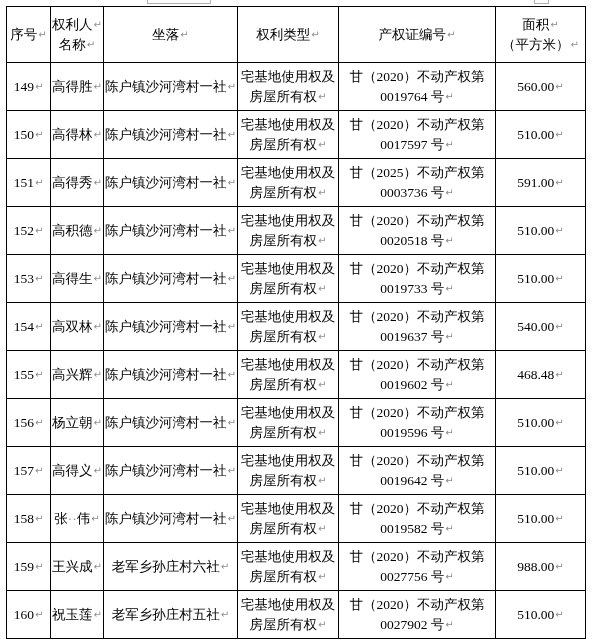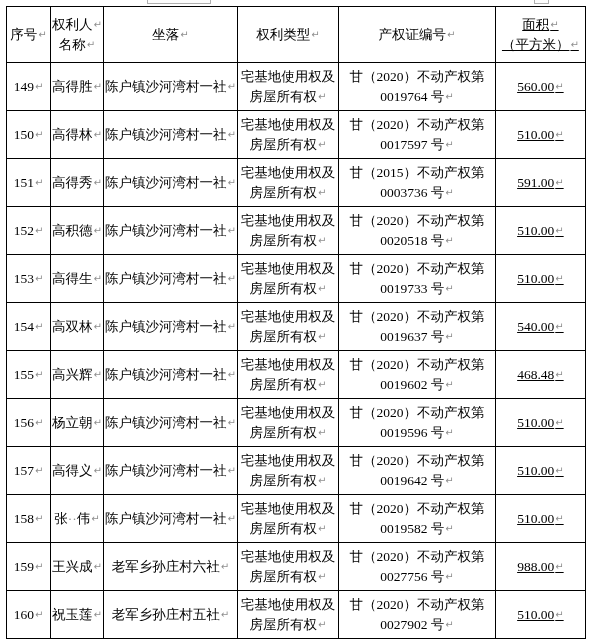--- a/index.html
+++ b/index.html
@@ -42,21 +42,21 @@
   .pmark {
     color: #8f8f8f;
     font-size: 10px;
     font-family: "DejaVu Sans", sans-serif;
     margin-left: 1px;
     vertical-align: 1px;
   }
   
   .sdot { color: #8f8f8f; }
   
-  .lastcell { position: relative; text-decoration: underline; }
+  .lastcell { position: relative; }
 </style>
 </head>
 <body>
 
 <div class="frag" style="left:147px; top:-4px; width:62px; height:6px;"></div>
 <div class="frag" style="left:534px; top:-4px; width:13px; height:6px;"></div>
 
 <table class="registry">
   <colgroup>
       <col style="width: 44px;">
@@ -143,21 +143,21 @@
           <div class="cellline">高得秀<span class="pmark">↵</span></div>
         </td>
         <td>
           <div class="cellline">陈户镇沙河湾村一社<span class="pmark">↵</span></div>
         </td>
         <td>
           <div class="cellline">宅基地使用权及</div>
           <div class="cellline">房屋所有权<span class="pmark">↵</span></div>
         </td>
         <td>
-          <div class="cellline">甘（2015）不动产权第</div>
+          <div class="cellline">甘（2025）不动产权第</div>
           <div class="cellline">0003736 号<span class="pmark">↵</span></div>
         </td>
         <td class="lastcell">
           <div class="cellline">591.00<span class="pmark">↵</span></div>
         </td>
       </tr>
       <tr>
         <td>
           <div class="cellline">152<span class="pmark">↵</span></div>
         </td>

